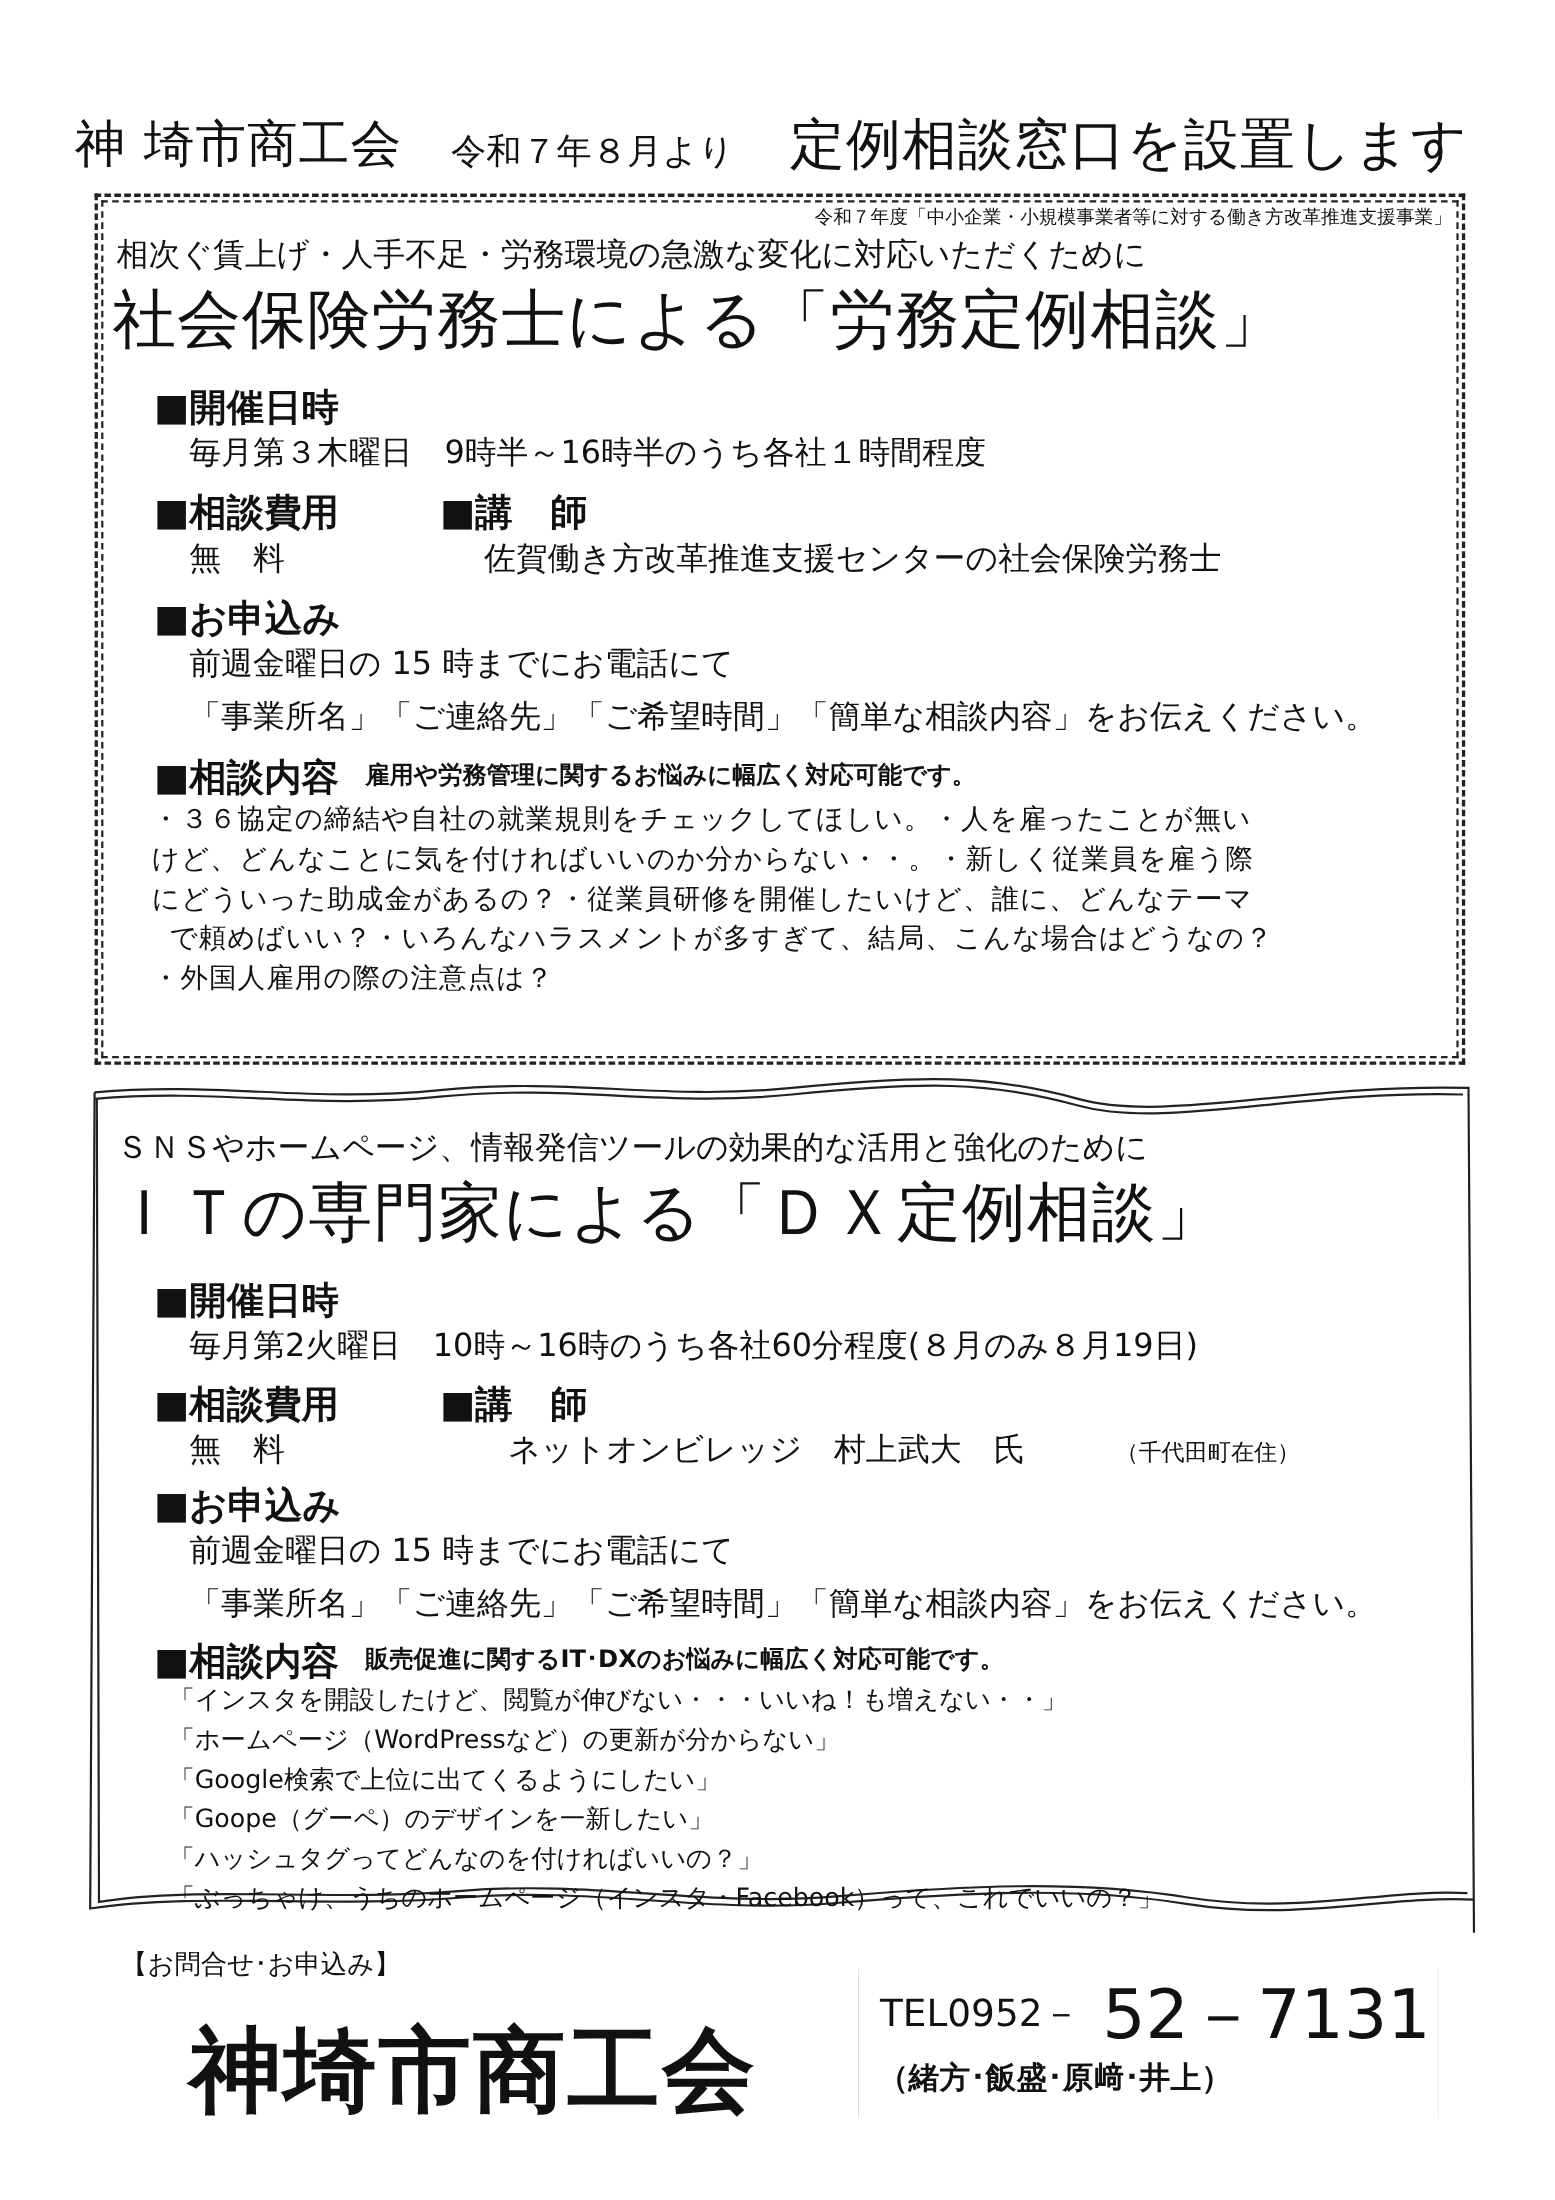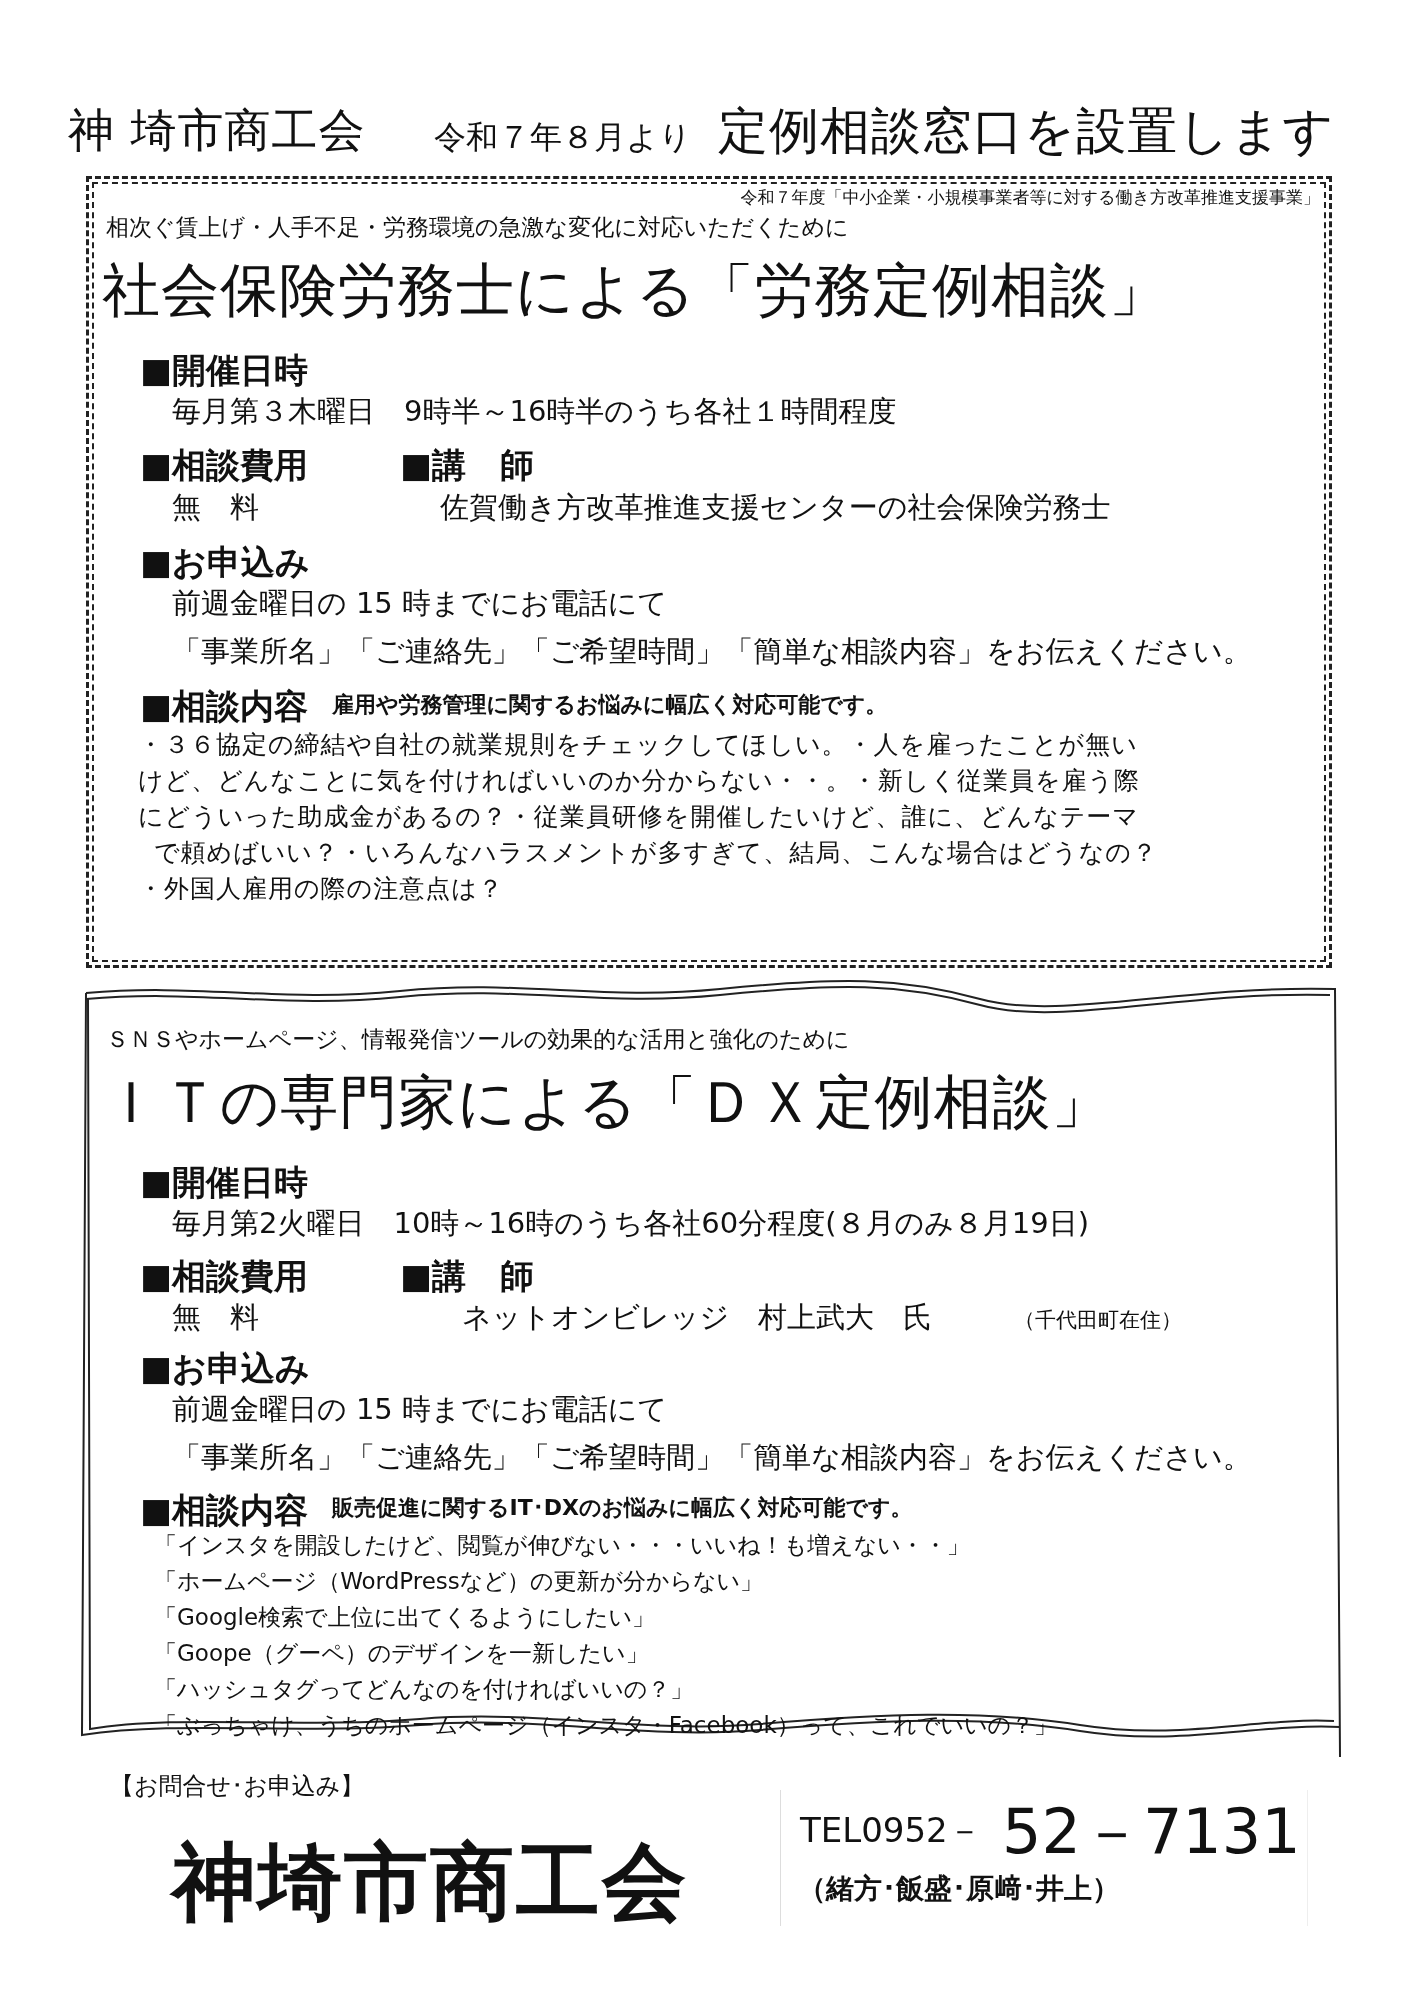--- a/index.html
+++ b/index.html
@@ -2,28 +2,28 @@
 <html><head>
 <meta charset="utf-8">
 <style>
   html, body { margin:0; padding:0; background:#ffffff; }
   body { width:1414px; height:2000px; position:relative; overflow:hidden;
          font-family:"DejaVu Sans","Liberation Sans",sans-serif; color:#111; }
   .abs { position:absolute; white-space:nowrap; }
 
   
   .hdr-org { left:68px; top:100px; font-size:46px; letter-spacing:1px; }
-  .hdr-mid { left:410px; top:116px; font-size:32px;margin-left:24px; }
+  .hdr-mid { left:410px; top:116px; font-size:32px; }
   .hdr-big { left:718px; top:98px; font-size:50px; letter-spacing:1px; }
 
   
   .box1 { position:absolute; left:86px; top:176px; width:1240px; height:786px;
           border:3px dashed #222; outline:2px dashed #222; outline-offset:-8px; }
   .subsidy { right:94px; top:186px; font-size:17px; }
-  .lead { font-size:23px; }
+  .lead { font-size:29px; }
   .title { font-size:58px; letter-spacing:1px; }
   .label { font-size:34px; font-weight:bold; }
   .val { font-size:29px; }
   .desc-small { font-size:22px; font-weight:bold; }
   .body-line { font-size:25px; letter-spacing:1px; }
 
   
   .box2svg { position:absolute; left:80px; top:975px; width:1262px; height:790px; }
 
   .quote { font-size:23px; }

